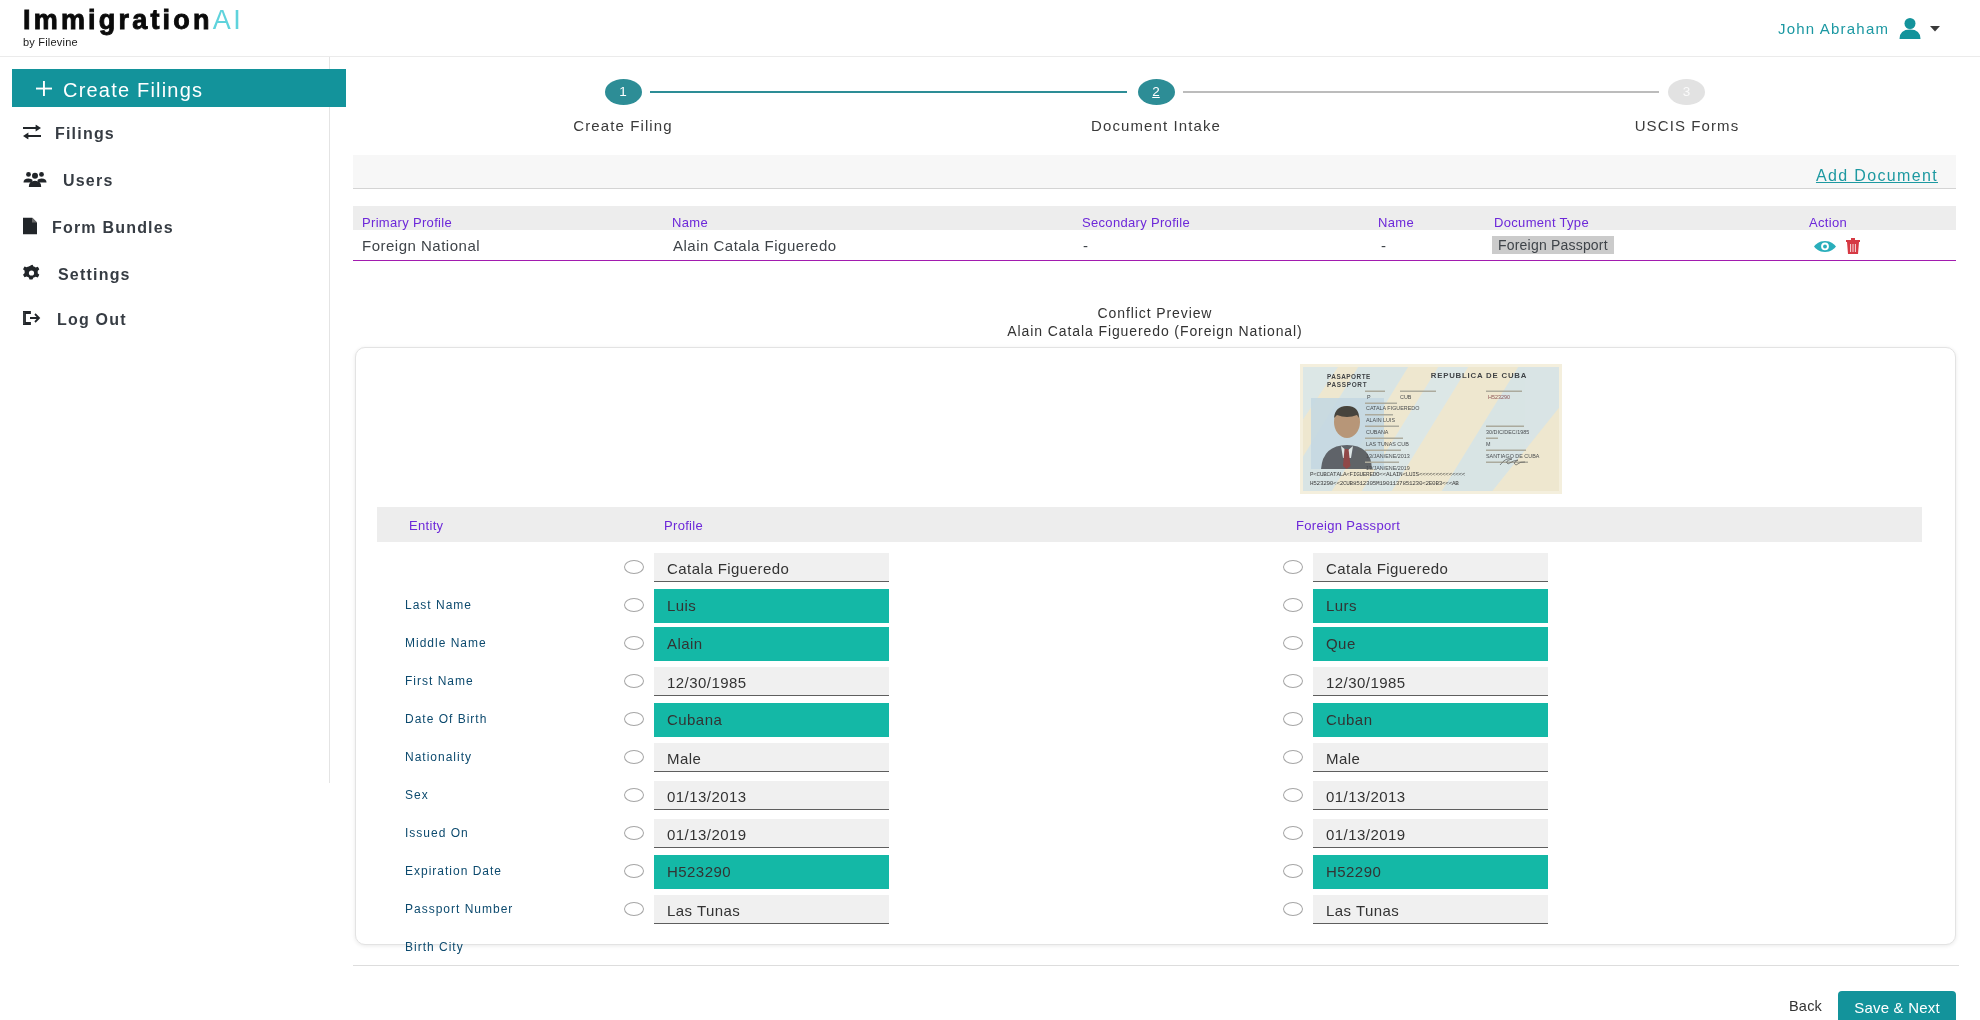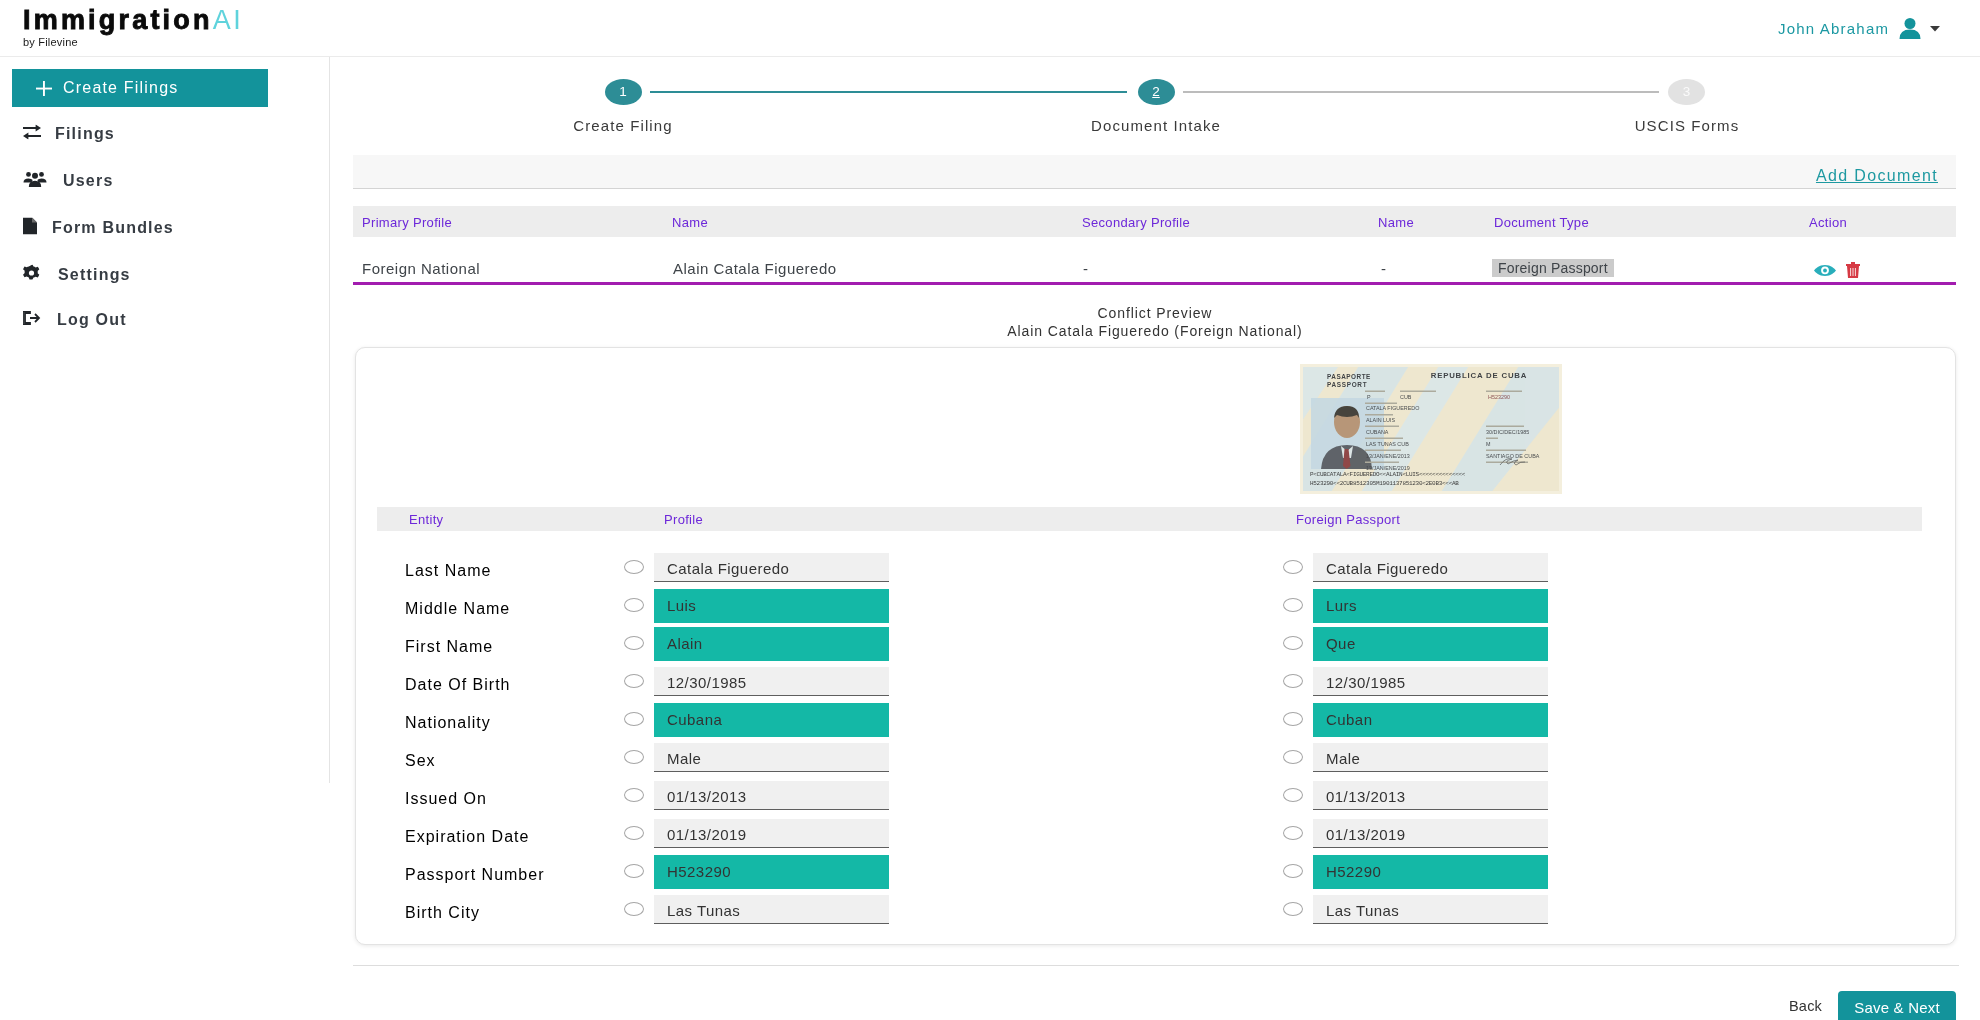--- a/index.html
+++ b/index.html
@@ -13,43 +13,43 @@
 #logo1 { position:absolute; left:23px; top:7px; font-size:27px; font-weight:bold; color:#0b0b0b; letter-spacing:3.2px; -webkit-text-stroke:0.9px #0b0b0b; line-height:27px; }
 #logo1 .ai { font-weight:normal; -webkit-text-stroke:0; color:#5fd3dc; letter-spacing:2.5px; }
 #byline { position:absolute; left:23px; top:36px; font-size:11px; color:#1a1a1a; letter-spacing:0.2px; }
 #user { position:absolute; left:1778px; top:20px; font-size:15px; letter-spacing:1.2px; color:#1b98a2; }
 
 
 #sidebar-border { position:absolute; left:329px; top:57px; width:1px; height:726px; background:#e4e4e4; }
 .nav-item { position:absolute; left:0; width:330px; height:36px; font-size:16px; letter-spacing:1.2px; color:#363c43;font-weight:bold; }
 .nav-item .txt { position:absolute; top:50%; transform:translateY(-50%); }
 .nav-item .ico { position:absolute; left:23px; top:50%; transform:translateY(-50%); }
-#nav-active { position:absolute; left:12px; top:69px; width:256px; height:38px; background:#13939b; color:#fff; font-size:16px; letter-spacing:1.2px;padding-left:17px; }
+#nav-active { position:absolute; left:12px; top:69px; width:334px; height:38px; background:#13939b; color:#fff; font-size:20px; letter-spacing:1.2px;padding-left:17px; }
 
 
 .step-circle { position:absolute; width:37px; height:26px; border-radius:50%; text-align:center; line-height:26px; font-size:13.5px; color:#fff; }
 .step-line { position:absolute; height:2px; top:91px; }
 .step-label { position:absolute; top:117px; width:200px; text-align:center; font-size:15px; letter-spacing:1.1px; color:#3a3a3a; }
 
 
 #bar { position:absolute; left:353px; top:155px; width:1603px; height:34px; background:#f7f7f7; border-bottom:1px solid #d4d4d4; }
 #addDoc { position:absolute; right:18px; top:12px; font-size:16px; letter-spacing:1.35px; color:#1d99a1; text-decoration:underline; }
 #thead { position:absolute; left:353px; top:206px; width:1603px; height:31px; background:#ededed; }
 .th { position:absolute; top:50%; transform:translateY(-50%); font-size:13px; letter-spacing:0.32px; color:#6d28d9; }
-#trow { position:absolute; left:353px; top:254px; width:1603px; height:31px; background:#fff; border-bottom:3px solid #a21caf; }
+#trow { position:absolute; left:353px; top:230px; width:1603px; height:31px; background:#fff; border-bottom:1px solid #a21caf; }
 .td { position:absolute; top:50%; transform:translateY(-50%); font-size:15px; letter-spacing:0.5px; color:#3f4449; }
 
 
 #conf1 { position:absolute; left:0; top:305px; width:2310px; text-align:center; font-size:14px; letter-spacing:0.9px; color:#333; }
 #conf2 { position:absolute; left:0; top:323px; width:2310px; text-align:center; font-size:14px; letter-spacing:0.9px; color:#333; }
 
 
 #card { position:absolute; left:355px; top:347px; width:1601px; height:598px; background:#fff; border:1px solid #e3e3e3; border-radius:10px; box-shadow:0 1px 4px rgba(0,0,0,0.09); }
-#entband { position:absolute; left:377px; top:507px; width:1545px; height:24px; background:#ededed; }
-.row-label { position:absolute; left:405px; font-size:16px; letter-spacing:1px; color:#000000; }
+#entband { position:absolute; left:377px; top:507px; width:1545px; height:35px; background:#ededed; }
+.row-label { position:absolute; left:405px; font-size:12px; letter-spacing:1px; color:#0c4a6e;margin-top:36px; }
 .radio { position:absolute; width:20px; height:14px; border:1.5px solid #a6a6a6; border-radius:50%; background:#fff; }
 .field { position:absolute; width:235px; height:30px; font-size:15px; letter-spacing:0.45px; color:#333; line-height:32px; padding-left:13px; }
 .field.gray { background:#f0f0f0; border-bottom:1px solid #5e5e5e; height:29px; }
 .field.pink { background:#14b8a6; height:34px; line-height:33px; }
 
 
 #hr { position:absolute; left:353px; top:965px; width:1606px; height:1px; background:#ddd; }
 #back { position:absolute; left:1767px; top:998px; font-size:14.5px; letter-spacing:0.2px; color:#333;margin-left:22px; }
 #savenext { position:absolute; left:1838px; top:991px; width:118px; height:38px; background:#13939b; border-radius:4px; color:#fff; font-size:15px; letter-spacing:0.2px; text-align:center; line-height:33px; }
 </style>

